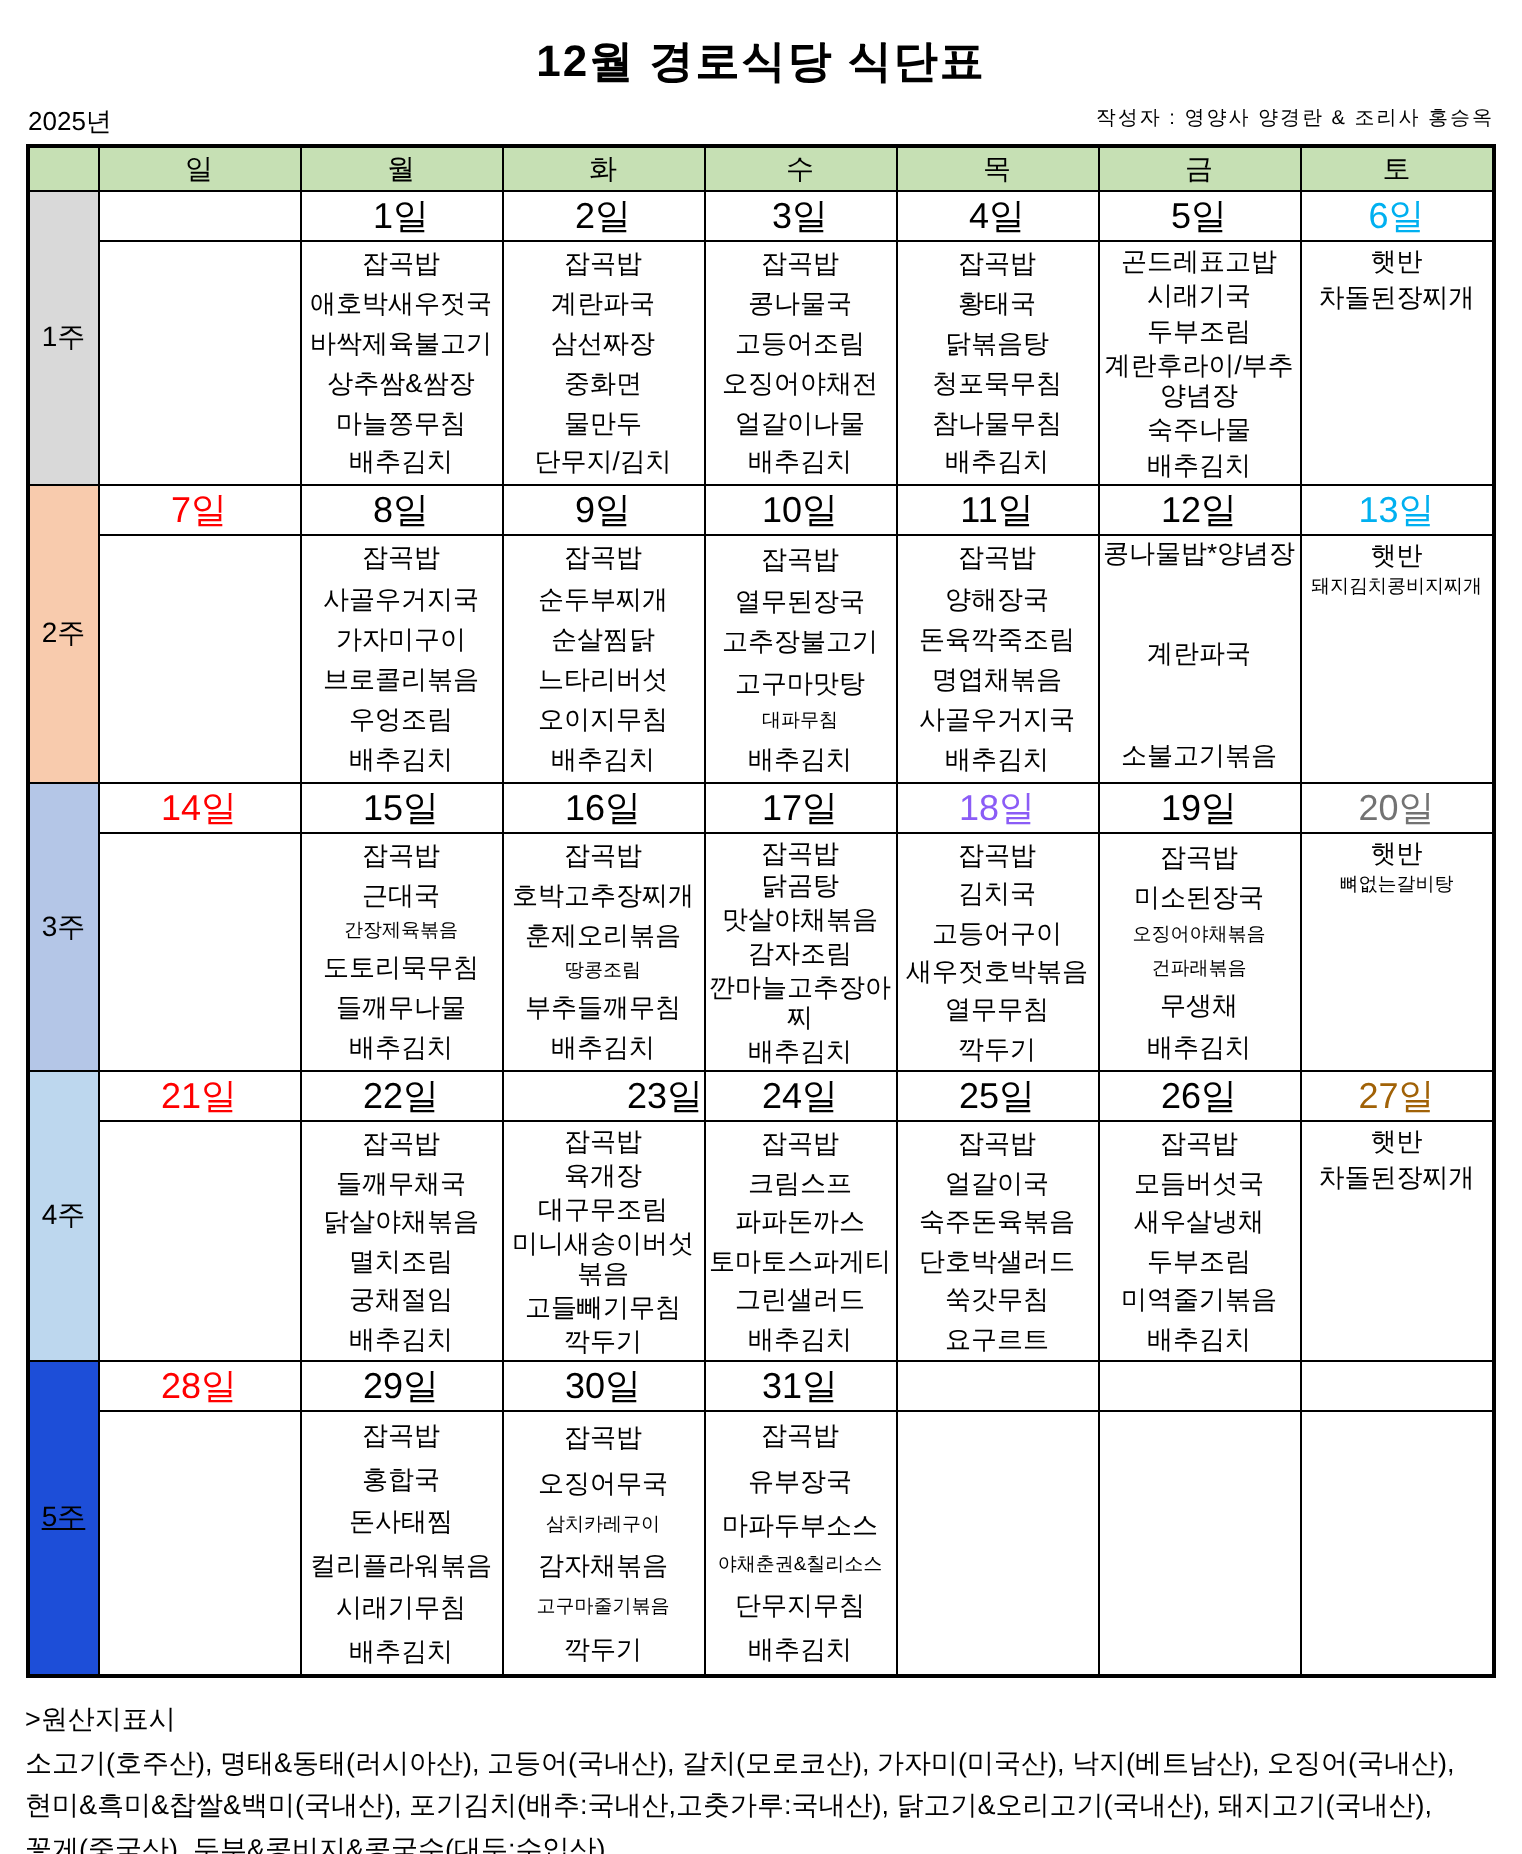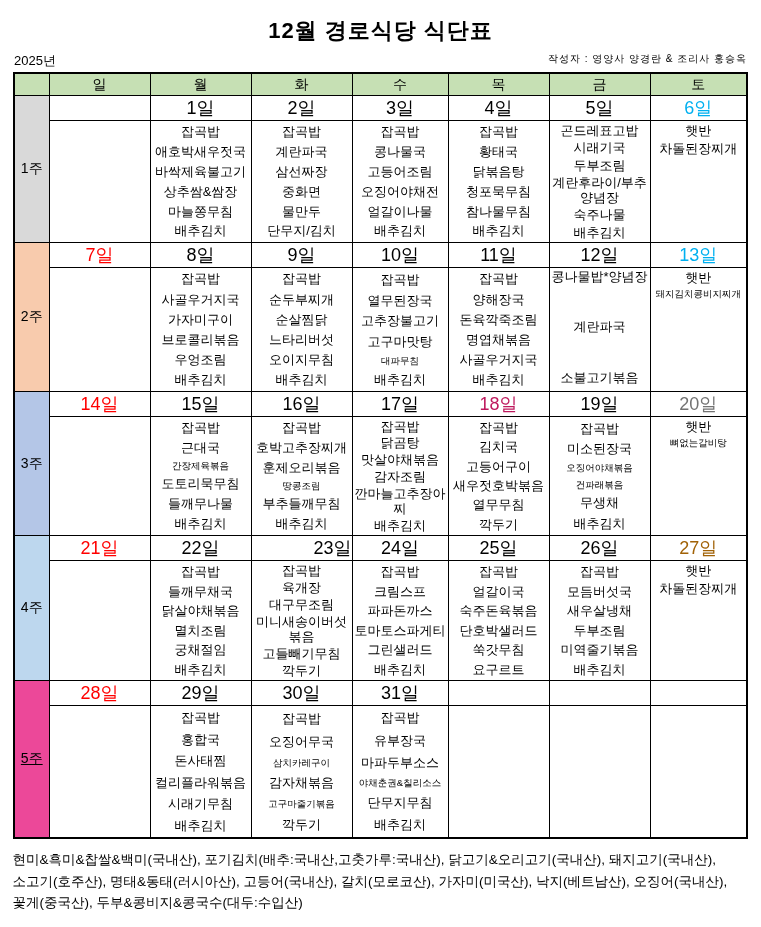--- a/index.html
+++ b/index.html
@@ -225,21 +225,21 @@
             <div class="menu-item small">돼지김치콩비지찌개</div>
           </div>
         </td>
       </tr>
       <tr>
         <td class="week-label" rowspan="2" style="background: rgb(180, 198, 231);">3주</td>
         <td class="date-cell" style="color: rgb(255, 0, 0);">14일</td>
         <td class="date-cell" style="color: rgb(0, 0, 0);">15일</td>
         <td class="date-cell" style="color: rgb(0, 0, 0);">16일</td>
         <td class="date-cell" style="color: rgb(0, 0, 0);">17일</td>
-        <td class="date-cell" style="color: #be185d;">18일</td>
+        <td class="date-cell" style="color: #8b5cf6;">18일</td>
         <td class="date-cell" style="color: rgb(0, 0, 0);">19일</td>
         <td class="date-cell" style="color: #737373;">20일</td>
       </tr>
       <tr style="height: 118px;">
         <td class="menu-cell">
           <div class="menu-box sparse" style="height: 118px;"></div>
         </td>
         <td class="menu-cell">
           <div class="menu-box" style="height: 118px;">
             <div class="menu-item">잡곡밥</div>
@@ -362,21 +362,21 @@
           </div>
         </td>
         <td class="menu-cell">
           <div class="menu-box sparse" style="height: 119px;">
             <div class="menu-item">햇반</div>
             <div class="menu-item">차돌된장찌개</div>
           </div>
         </td>
       </tr>
       <tr>
-        <td class="week-label" rowspan="2" style="background: #ec4899; text-decoration: underline;">5주</td>
+        <td class="week-label" rowspan="2" style="background: #1d4ed8; text-decoration: underline;">5주</td>
         <td class="date-cell" style="color: rgb(255, 0, 0);">28일</td>
         <td class="date-cell" style="color: rgb(0, 0, 0);">29일</td>
         <td class="date-cell" style="color: rgb(0, 0, 0);">30일</td>
         <td class="date-cell" style="color: rgb(0, 0, 0);">31일</td>
         <td class="date-cell" style="color: rgb(0, 0, 0);"></td>
         <td class="date-cell" style="color: rgb(0, 0, 0);"></td>
         <td class="date-cell" style="color: rgb(0, 176, 240);"></td>
       </tr>
       <tr style="height: 131px;">
         <td class="menu-cell">
@@ -419,16 +419,17 @@
           <div class="menu-box sparse" style="height: 131px;"></div>
         </td>
         <td class="menu-cell">
           <div class="menu-box sparse" style="height: 131px;"></div>
         </td>
       </tr>
     </tbody>
 </table>
 
 <div class="notes">
+  <div class="note-line">&gt;원산지표시</div>
+  <div class="note-line">소고기(호주산), 명태&amp;동태(러시아산), 고등어(국내산), 갈치(모로코산), 가자미(미국산), 낙지(베트남산), 오징어(국내산),</div>
   <div class="note-line">현미&amp;흑미&amp;찹쌀&amp;백미(국내산), 포기김치(배추:국내산,고춧가루:국내산), 닭고기&amp;오리고기(국내산), 돼지고기(국내산),</div>
-  <div class="note-line">소고기(호주산), 명태&amp;동태(러시아산), 고등어(국내산), 갈치(모로코산), 가자미(미국산), 낙지(베트남산), 오징어(국내산),</div>
   <div class="note-line">꽃게(중국산), 두부&amp;콩비지&amp;콩국수(대두:수입산)</div>
 </div>
 
 </body></html>

